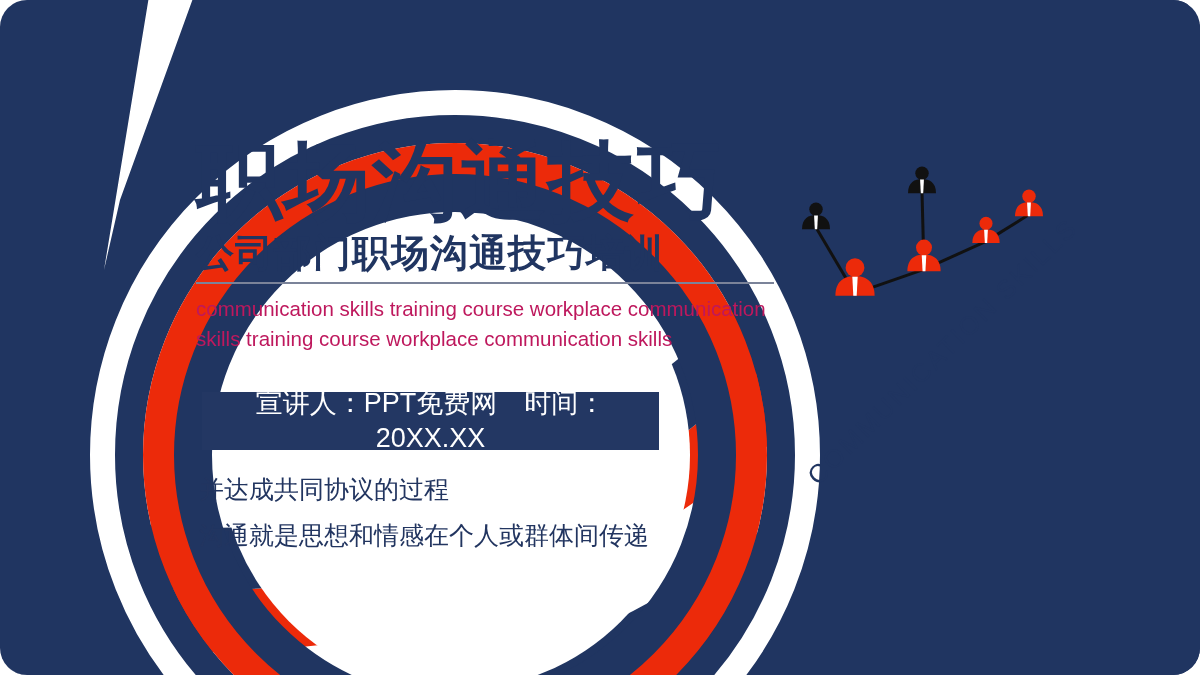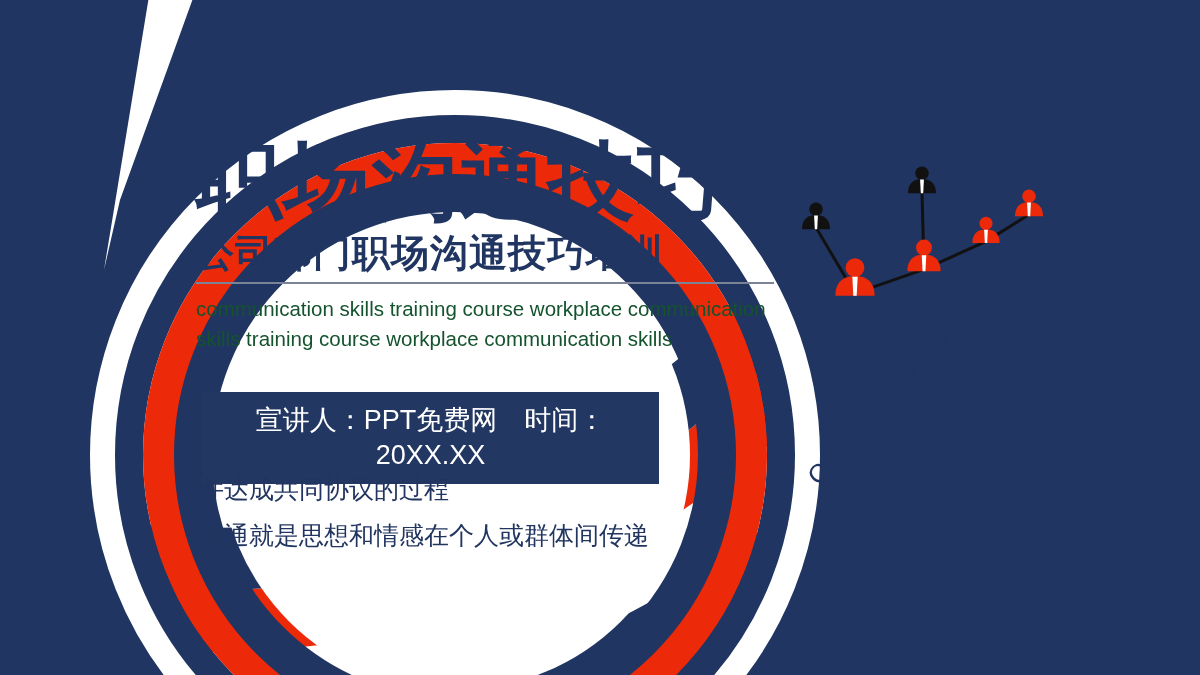--- a/index.html
+++ b/index.html
@@ -7,20 +7,21 @@
     padding: 0;
     background: #ffffff;
   }
   #slide {
     position: relative;
     width: 1200px;
     height: 675px;
     overflow: hidden;
     background: #ffffff;
     font-family: "Liberation Sans", "DejaVu Sans", sans-serif;
+    border-radius: 27px;
   }
   #bg-svg {
     position: absolute;
     top: 0;
     left: 0;
     width: 1200px;
     height: 675px;
   }
   .content-layer {
     position: absolute;
@@ -61,32 +62,32 @@
     width: 578px;
     height: 2px;
     background: #7b8399;
     margin-top: 7px;
   }
   #sub-title-en {
     font-family: "Liberation Sans", "DejaVu Sans", sans-serif;
     font-size: 20.5px;
     line-height: 1.42;
     font-weight: 400;
-    color: #14532d;
+    color: #be185d;
     width: 580px;
     margin: 10px 0 0 0;
   }
 
   
   #info-box {
     position: absolute;
     left: 202px;
     top: 392px;
     width: 457px;
-    height: 92px;
+    height: 58px;
     background: #233763;
     display: flex;
     align-items: center;
     justify-content: center;
     box-sizing: border-box;
     padding: 8px 14px;
   }
   #info-box-text {
     color: #ffffff;
     font-size: 27px;

